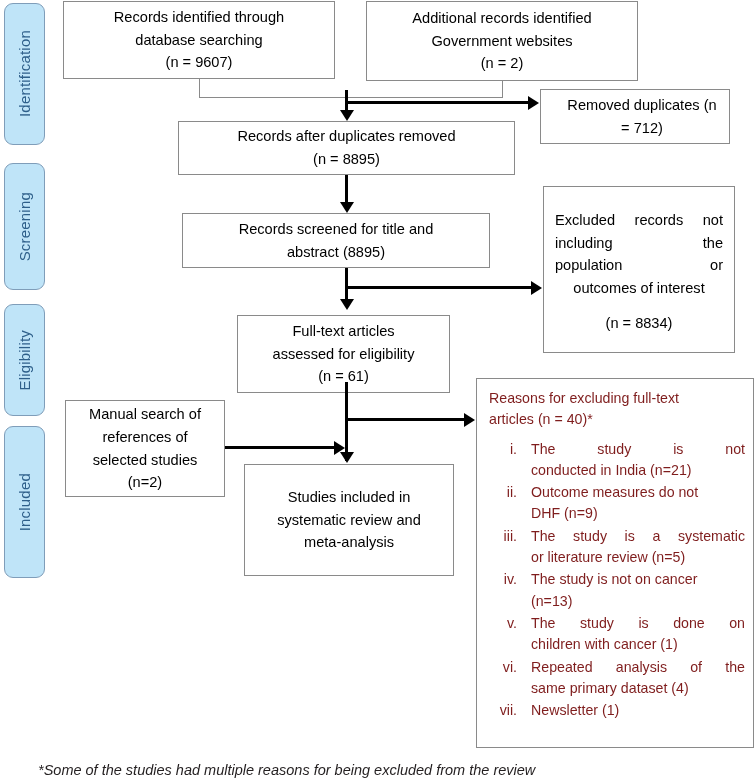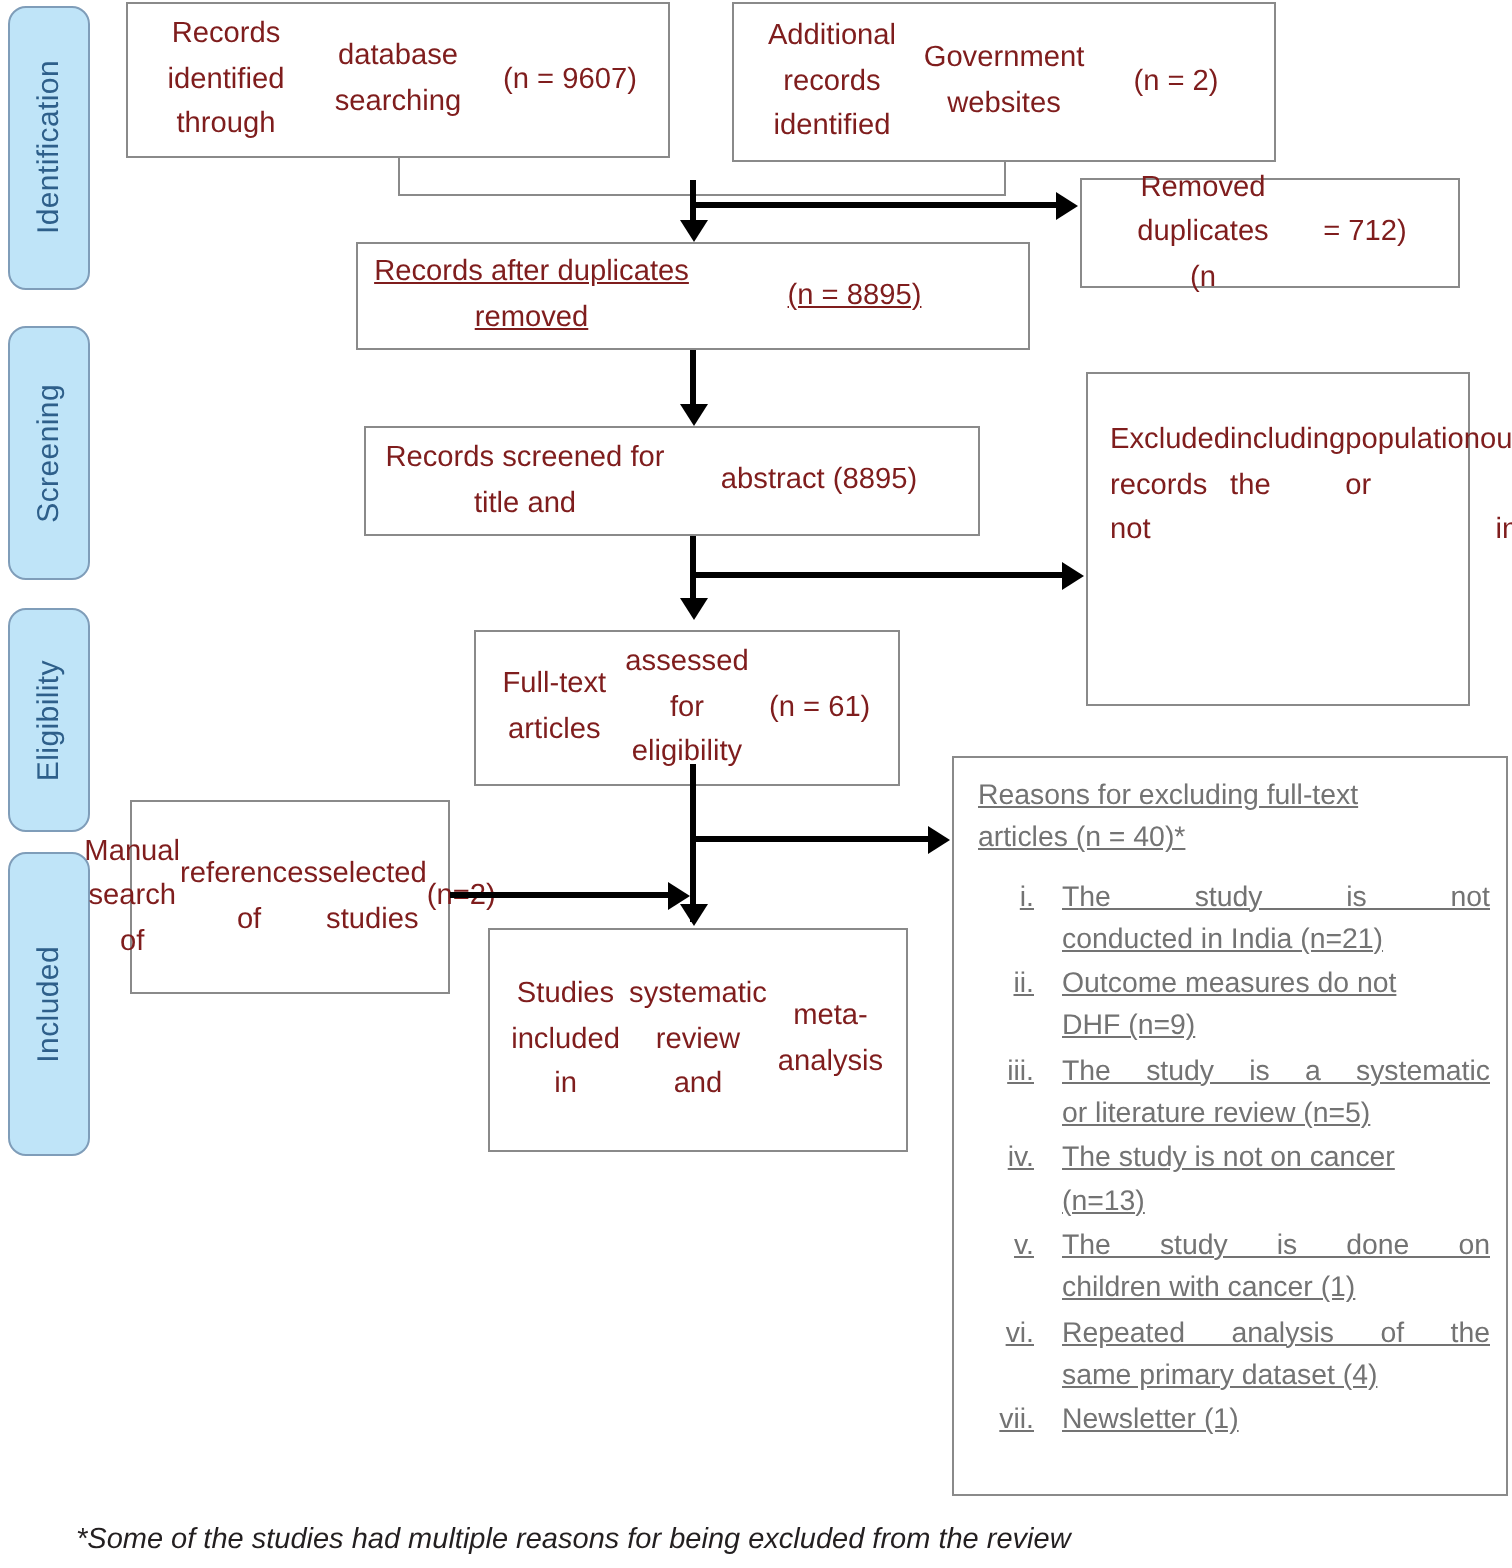--- a/index.html
+++ b/index.html
@@ -43,26 +43,27 @@
     white-space: nowrap;
   }
 
   
   .flow-box {
     position: absolute;
     background: #ffffff;
     border: 1.2px solid #8a8a8a;
     box-sizing: border-box;
     display: flex;
+    flex-direction: column;
     align-items: center;
     justify-content: center;
     text-align: center;
     font-size: 14.6px;
     line-height: 1.55;
-    color: #7f1d1d;
+    color: #000000;
     padding: 2px 6px;
   }
   .flow-box .line { display: block; width: 100%; }
 
   .flow-box.justify {
     align-items: stretch;
     justify-content: flex-start;
     text-align: justify;
     padding: 22px 11px 6px 11px;
   }
@@ -82,22 +83,21 @@
 
   
   .reasons-box {
     position: absolute;
     background: #ffffff;
     border: 1.2px solid #8a8a8a;
     box-sizing: border-box;
     padding: 9px 8px 6px 12px;
     font-size: 14.2px;
     line-height: 1.5;
-    color: #737373;
-    text-decoration: underline;
+    color: #7f1d1d;
   }
   .reasons-head .line {
     display: block;
     text-align: left;
   }
   .reasons-list {
     margin: 8px 0 0 0;
     padding: 0;
     list-style: none;
   }
@@ -202,21 +202,21 @@
   <div class="arrow-down" style="left:339.5px; top:110px;"></div>
 
   <div class="hline" style="left:345px; top:101px; width:184px;"></div>
   <div class="arrow-right" style="left:528px; top:95.5px;"></div>
 
   <div class="flow-box" style="left:540px; top:89px; width:190px; height:55px;padding-left:20px;">
     <span class="line">Removed duplicates (n</span>
     <span class="line">= 712)</span>
   </div>
 
-  <div class="flow-box" style="left:178px; top:121px; width:337px; height:54px;text-decoration:underline;">
+  <div class="flow-box" style="left:178px; top:121px; width:337px; height:54px;">
     <span class="line">Records after duplicates removed</span>
     <span class="line">(n = 8895)</span>
   </div>
 
   <div class="vline" style="left:345px; top:175px; height:30px;"></div>
   <div class="arrow-down" style="left:339.5px; top:202px;"></div>
 
   <div class="flow-box" style="left:182px; top:213px; width:308px; height:55px;">
     <span class="line">Records screened for title and</span>
     <span class="line">abstract (8895)</span>

